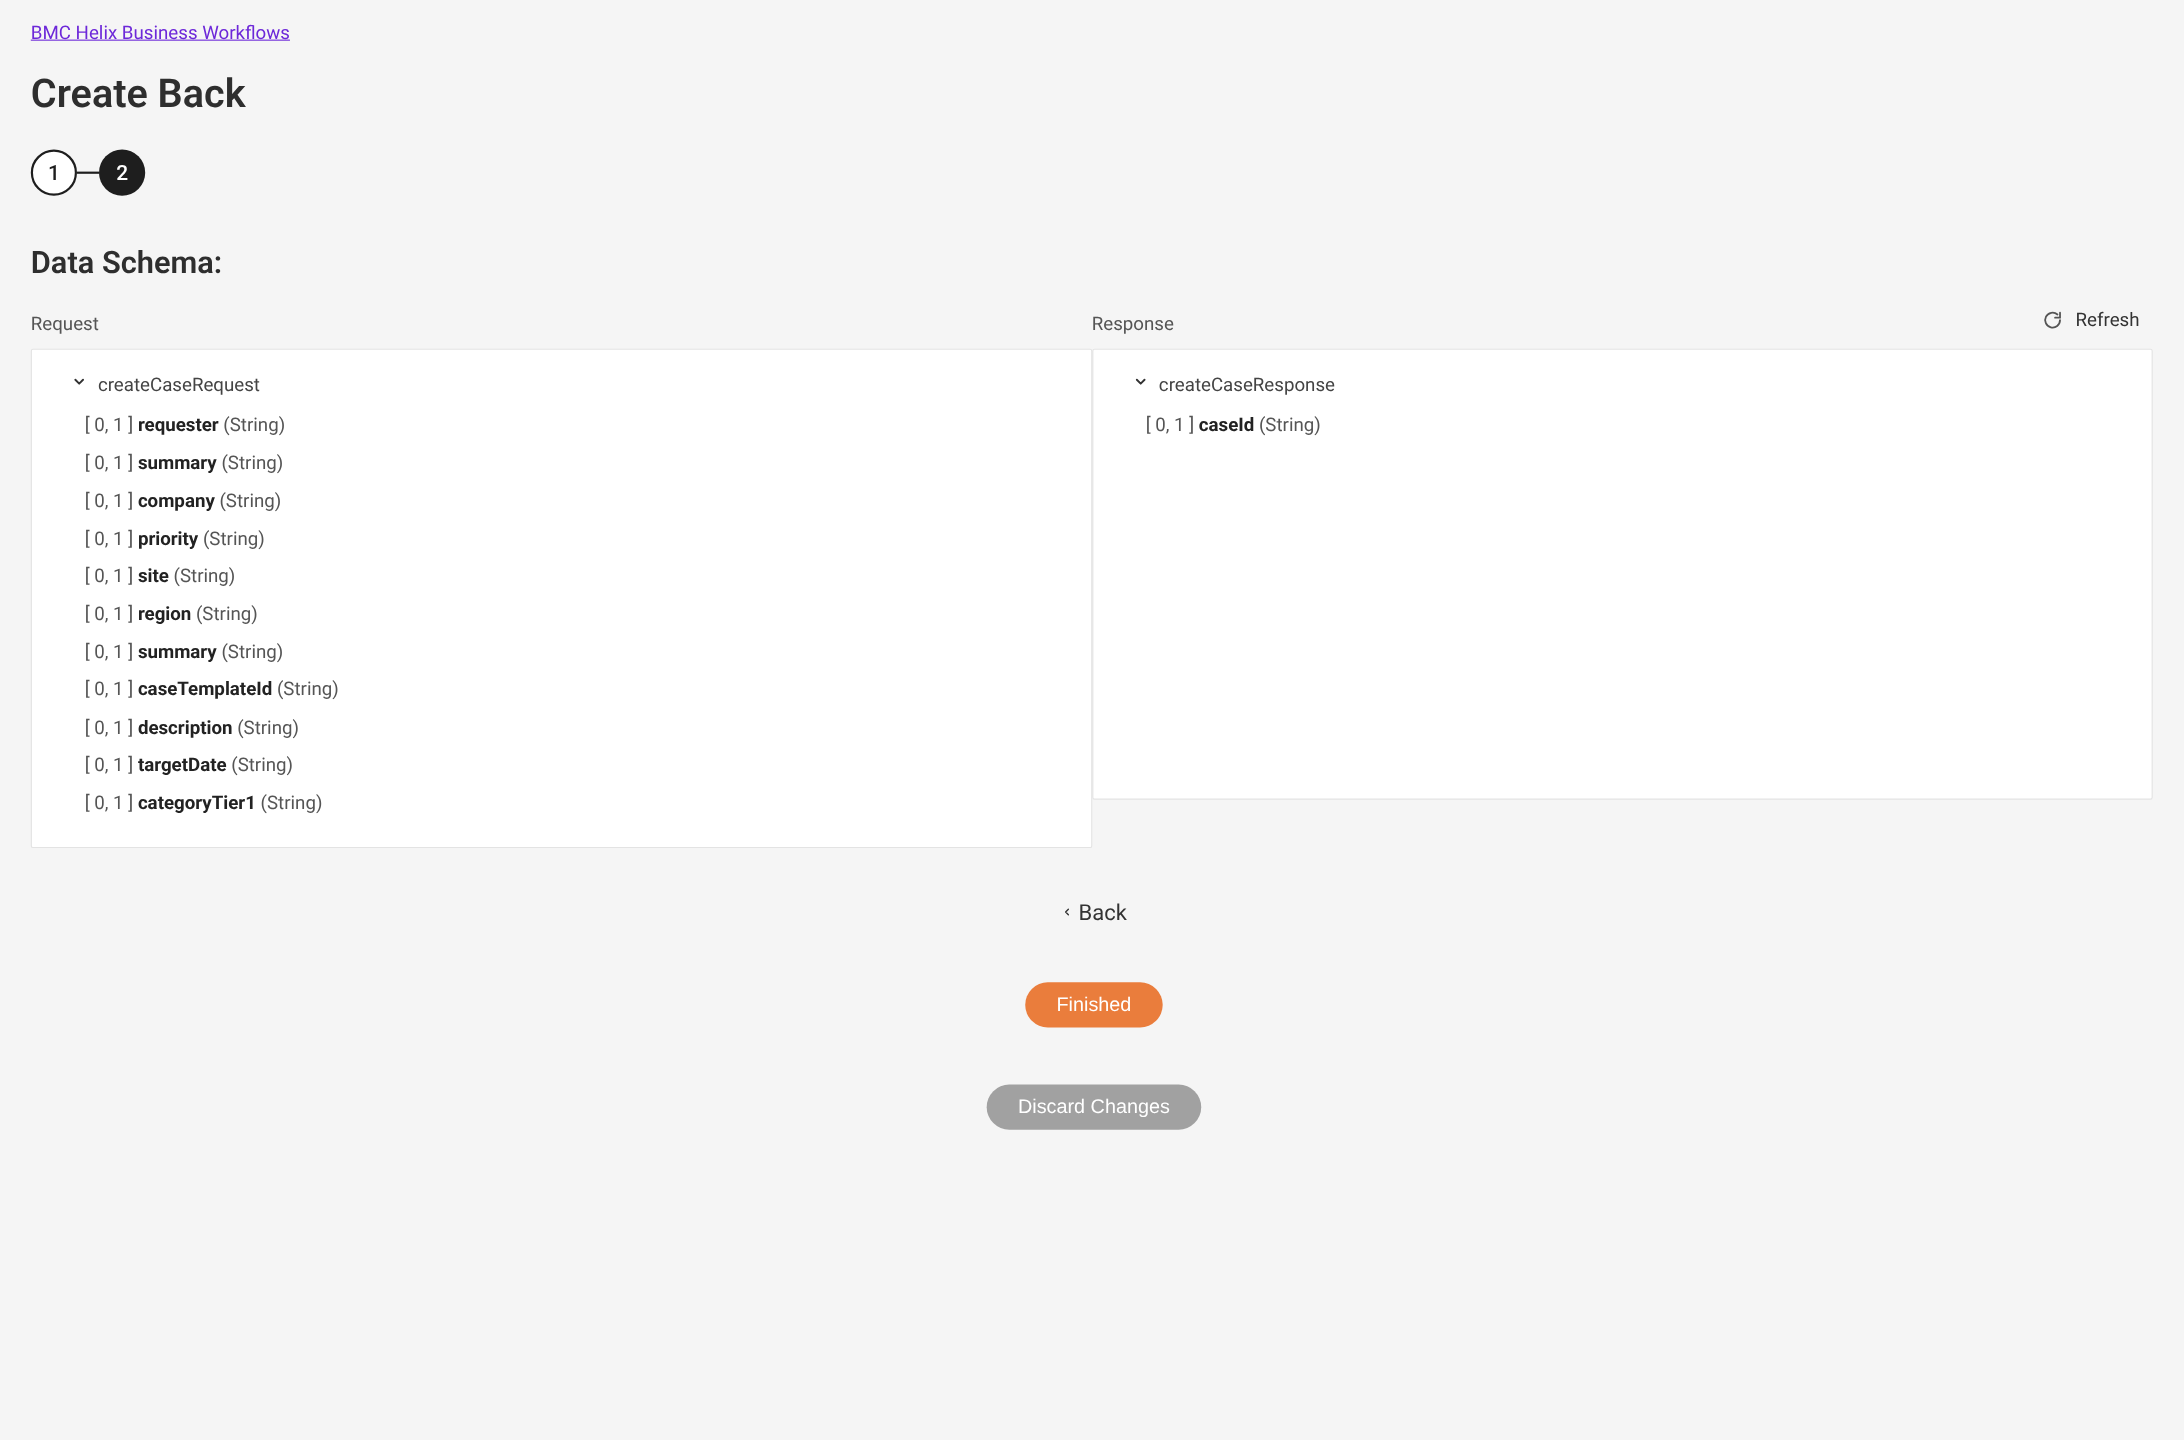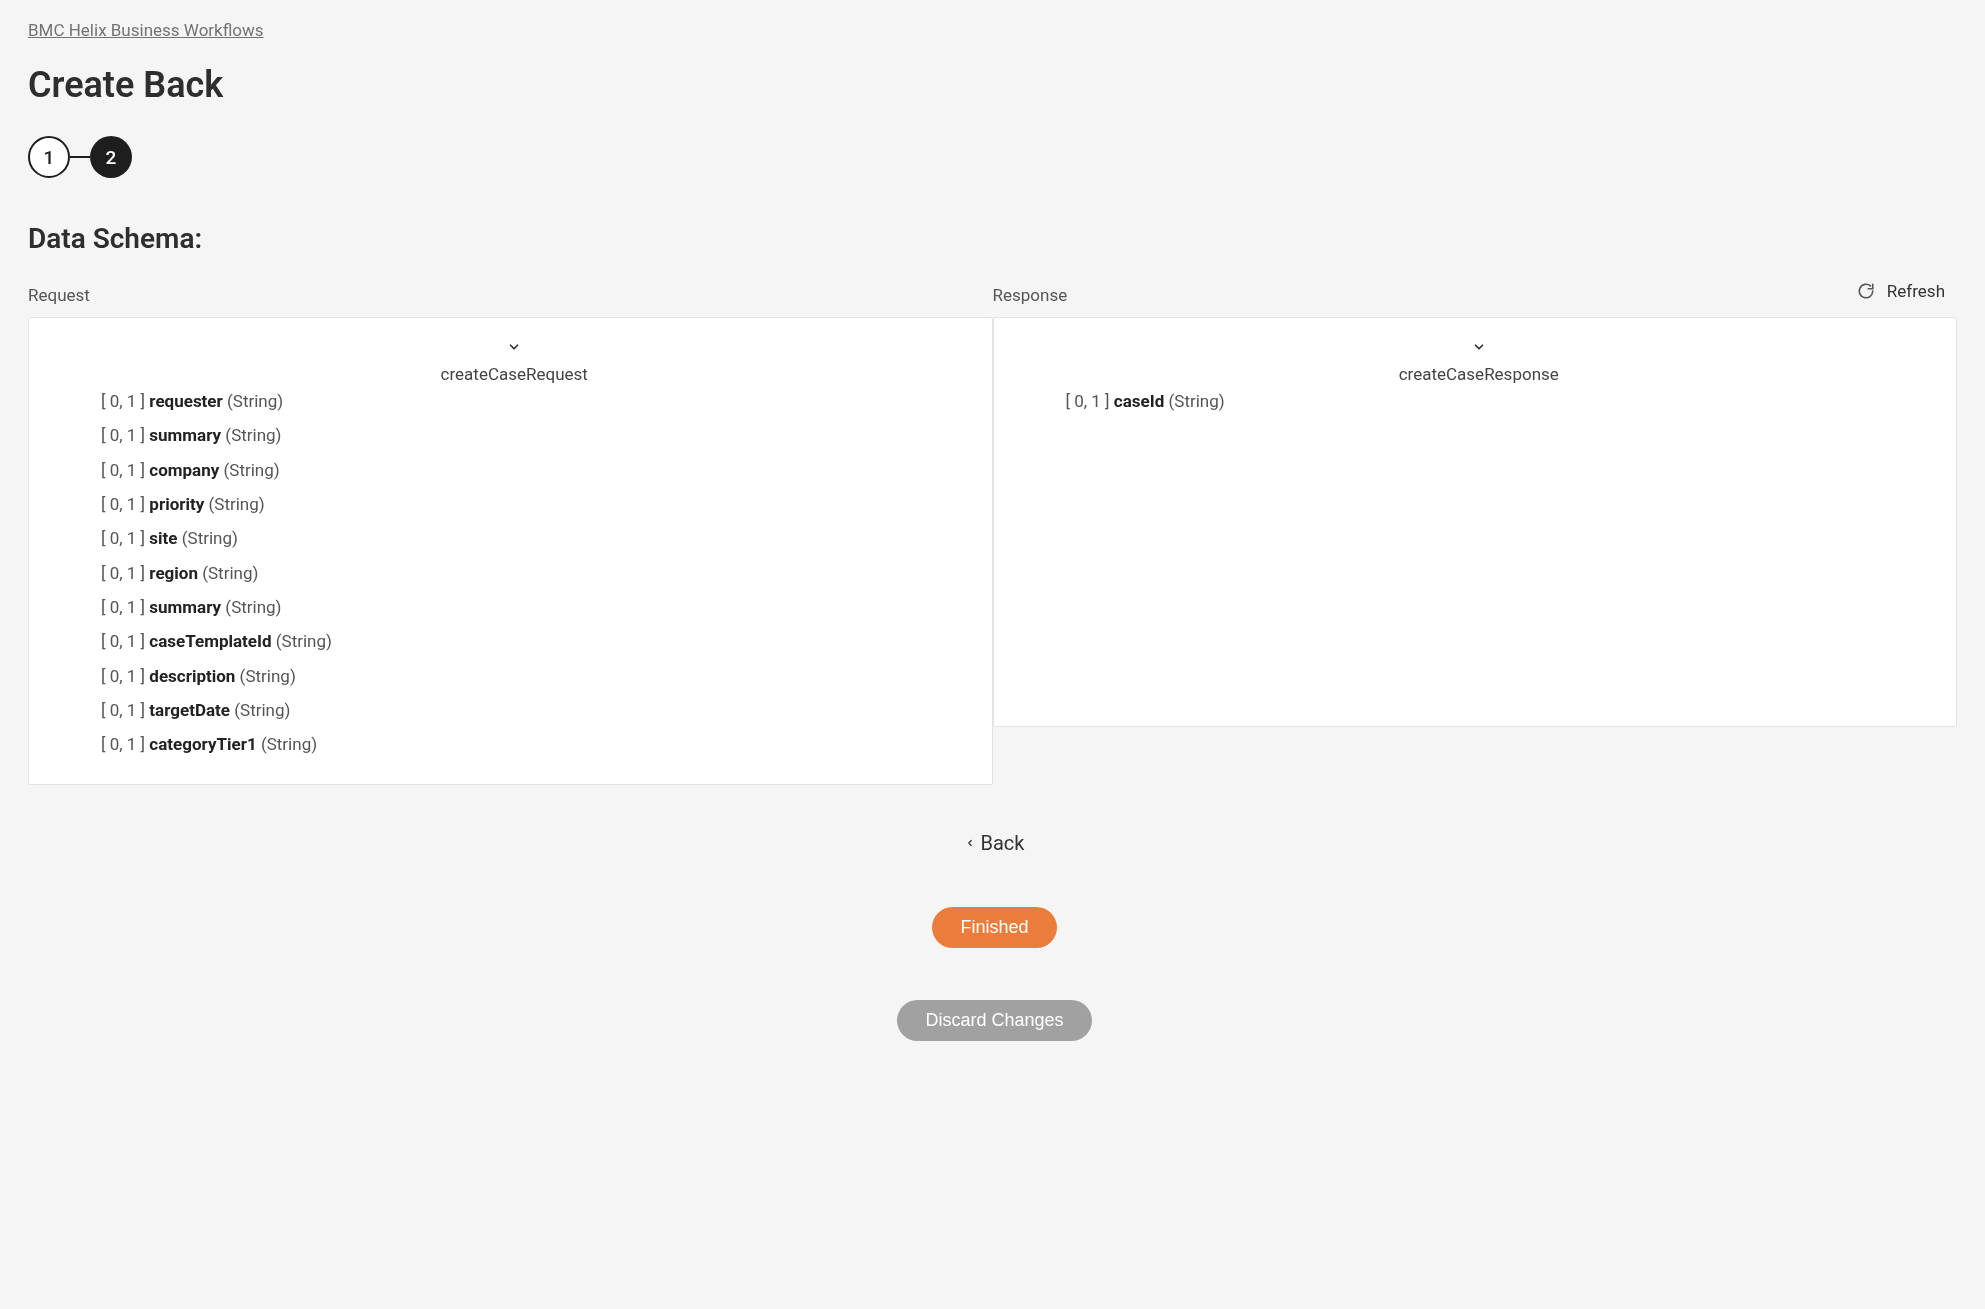--- a/index.html
+++ b/index.html
@@ -5,21 +5,21 @@
 * { box-sizing: border-box; margin: 0; padding: 0; }
 body {
   font-family: -apple-system, BlinkMacSystemFont, "Segoe UI", Roboto, "Helvetica Neue", Arial, sans-serif;
   background: #f5f5f5;
   color: #333;
   padding: 20px 28px 50px 28px;
   min-width: 1360px;
 }
 .breadcrumb {
   font-size: 17px;
-  color: #737373;
+  color: #6d28d9;
   text-decoration: underline;
   margin-bottom: 24px;
   display: inline-block;
 }
 .page-title {
   font-size: 36px;
   font-weight: 600;
   color: #2e2e2e;
   margin-bottom: 30px;
 }
@@ -87,34 +87,34 @@
 }
 .schema-panel {
   background: #fff;
   border: 1px solid #e3e3e3;
   border-radius: 2px;
   padding: 22px 28px 22px 28px;
   min-height: 410px;
 }
 .tree-root {
   display: flex;
-  align-items: center;
+  align-items: flex-start;
   gap: 10px;
   font-size: 17px;
   color: #444;
+  margin-bottom: 10px;
   margin-left: 8px;
   cursor: pointer;
-  flex-direction: column;
 }
 .chevron {
   width: 14px;
   height: 14px;
 }
 .tree-children {
-  margin-left: 44px;
+  margin-left: 20px;
 }
 .field-row {
   font-size: 17px;
   color: #333;
   padding: 4px 0;
   line-height: 1.55;
 }
 .field-card { color: #555; }
 .field-name { font-weight: 700; color: #222; }
 .field-type { color: #555; }

